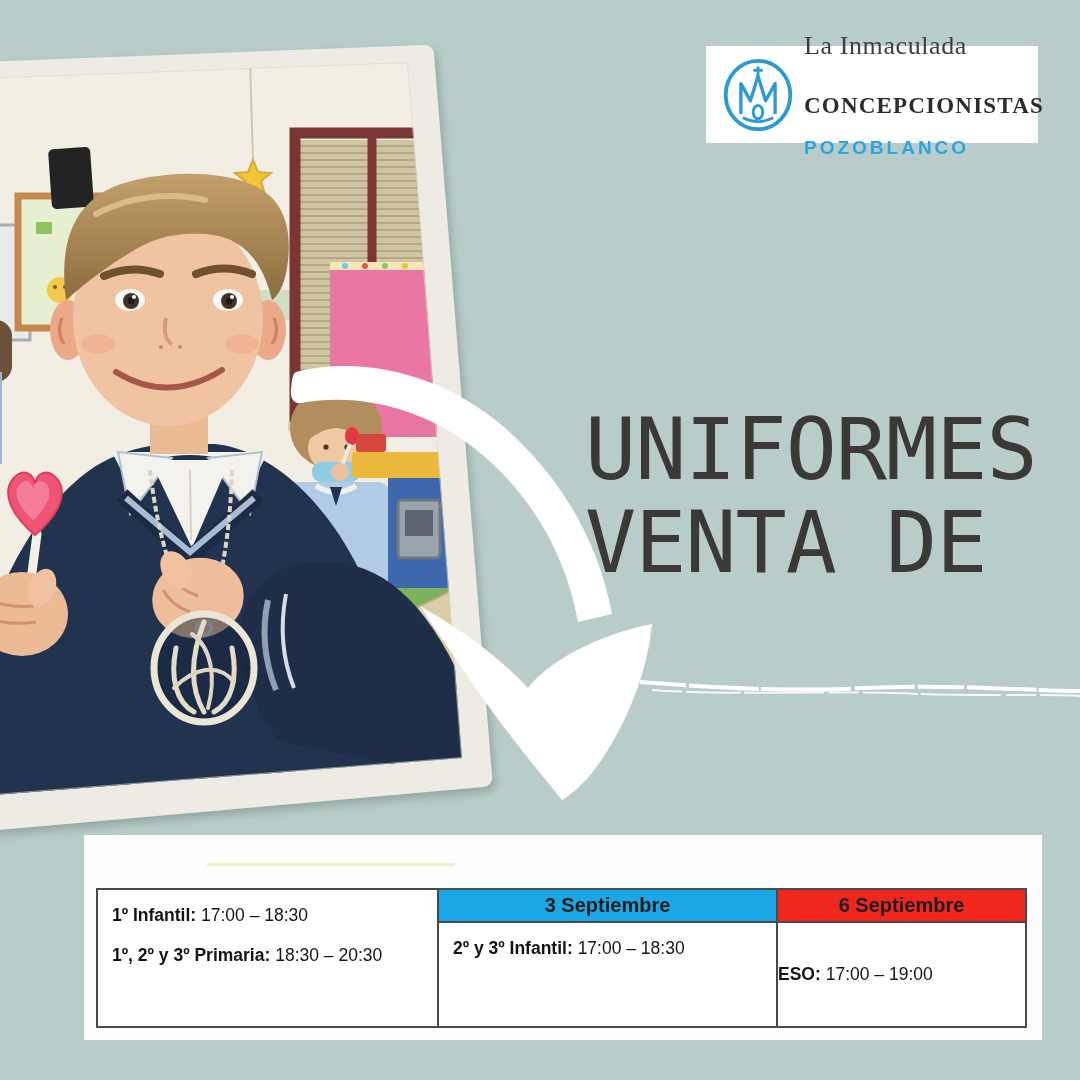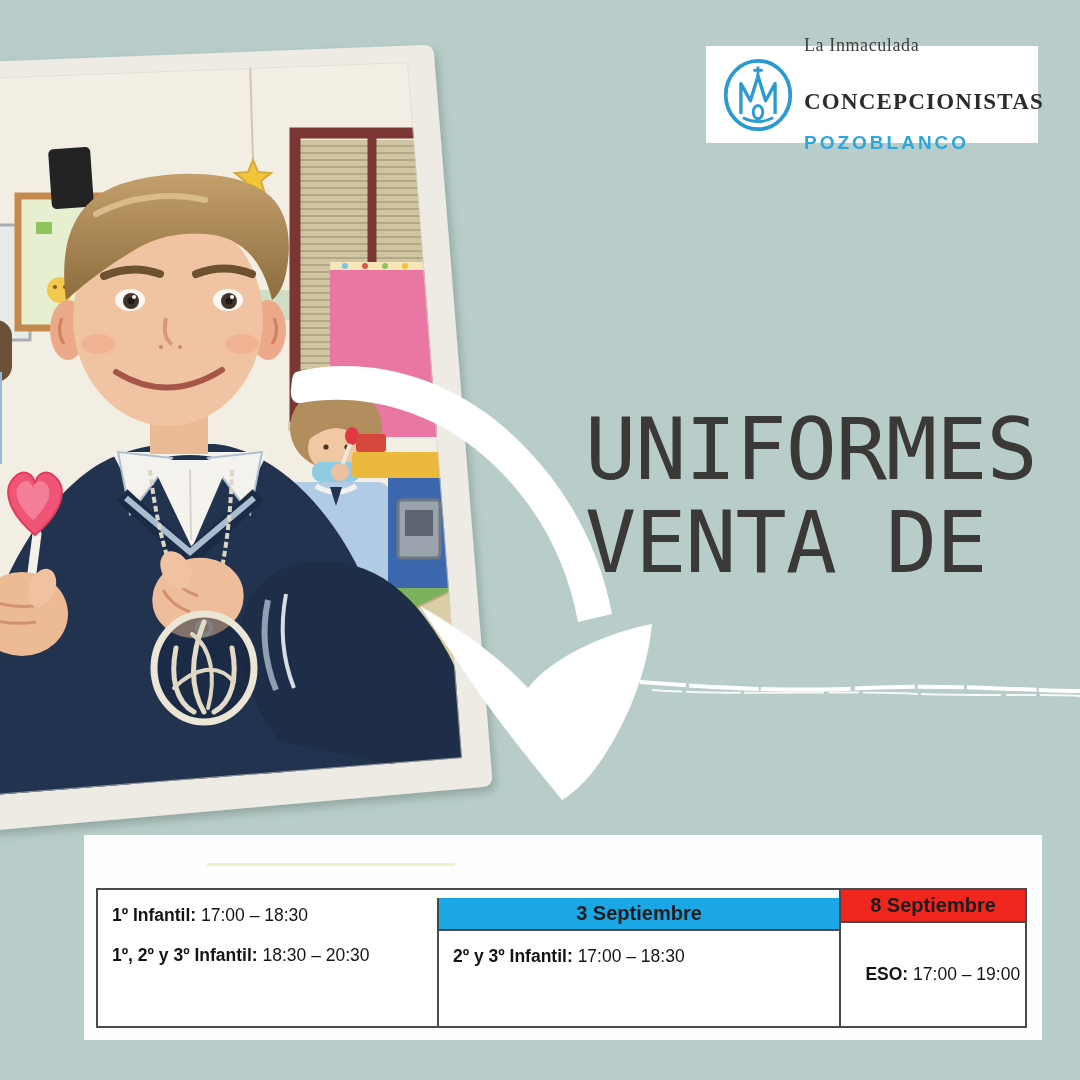--- a/index.html
+++ b/index.html
@@ -9,50 +9,50 @@
   }
   .art{position:absolute;left:0;top:0;width:1080px;height:1080px;}
 
   
   .logo-card{
     position:absolute;left:706px;top:46px;width:332px;height:97px;background:#ffffff;
     display:flex;align-items:center;box-sizing:border-box;padding-left:14px;
   }
   .logo-emblem{width:76px;height:78px;flex:0 0 auto;}
   .logo-text{margin-left:8px;display:flex;flex-direction:column;line-height:1.12;}
-  .logo-l1{font-family:"Liberation Serif",serif;font-size:18px;color:#3e3e3e;letter-spacing:.6px;}
+  .logo-l1{font-family:"Liberation Serif",serif;font-size:26px;color:#3e3e3e;letter-spacing:.6px;}
   .logo-l2{font-family:"Liberation Serif",serif;font-size:23px;font-weight:600;color:#2c2c2c;letter-spacing:1.2px;margin-top:33px;}
   .logo-l3{font-family:"Liberation Sans",sans-serif;font-size:19px;font-weight:bold;color:#2ba6de;letter-spacing:3px;margin-top:18px;}
 
   
   .title-block{
     position:absolute;left:585px;top:404px;
     font-family:"DejaVu Sans Mono",monospace;font-size:85px;line-height:1.09;
     color:#3a3937;white-space:nowrap;letter-spacing:-1px;
   }
 
   
   .schedule-panel{position:absolute;left:84px;top:835px;width:958px;height:205px;background:#fefefe;}
   .faint-line{position:absolute;left:123px;top:28px;width:248px;height:3px;background:#f1f1c9;}
   .schedule-table{
     position:absolute;left:12px;top:53px;width:931px;height:140px;box-sizing:border-box;
     display:flex;border:2px solid #4a4a4a;background:#ffffff;
   }
   .col{display:flex;flex-direction:column;box-sizing:border-box;}
-  .col-1{width:339px;} .col-2{width:402px;margin-top:8px;} .col-3{flex:1;}
+  .col-1{width:339px;} .col-2{width:339px;} .col-3{flex:1;}
   .col + .col{border-left:2px solid #4a4a4a;}
   .col-header{
     height:33px;flex:0 0 33px;display:flex;align-items:center;justify-content:center;
     font-weight:bold;font-size:20px;color:#1c1c1c;border-bottom:2px solid #4a4a4a;box-sizing:border-box;
   }
   .col-body{
     flex:1;display:flex;flex-direction:column;gap:19px;
     padding:15px 0 12px 14px;font-size:17.5px;color:#141414;
   }
-  .col-3 .col-body{align-items:flex-end;justify-content:center;padding:0;gap:0;}
+  .col-3 .col-body{align-items:flex-start;justify-content:center;padding:0;gap:0;}
   .row{white-space:nowrap;}
   .lbl{font-weight:bold;}
 </style>
 </head>
 <body>
 
 <div class="stage" style="background-color: rgb(184, 205, 201);">
 
   <svg class="art" viewBox="0 0 1080 1080" aria-hidden="true">
     <defs>
@@ -264,38 +264,38 @@
     <div class="faint-line"></div>
     <div class="schedule-table">
 
       <div class="col col-1">
         <div class="col-body">
           <div class="row">
             <span class="lbl">1º Infantil:</span>
             <span>17:00 – 18:30</span>
           </div>
           <div class="row">
-            <span class="lbl">1º, 2º y 3º Infantil:</span>
+            <span class="lbl">1º, 2º y 3º Primaria:</span>
             <span>18:30 – 20:30</span>
           </div>
         </div>
       </div>
 
       <div class="col col-2">
         <div class="col-header" style="background-color: rgb(27, 167, 229);">3 Septiembre</div>
         <div class="col-body">
           <div class="row">
             <span class="lbl">2º y 3º Infantil:</span>
             <span>17:00 – 18:30</span>
           </div>
         </div>
       </div>
 
       <div class="col col-3">
-        <div class="col-header" style="background-color: rgb(240, 38, 31);">8 Septiembre</div>
+        <div class="col-header" style="background-color: rgb(240, 38, 31);">6 Septiembre</div>
         <div class="col-body">
           <div class="row">
             <span class="lbl">ESO:</span>
             <span>17:00 – 19:00</span>&nbsp;
           </div>
         </div>
       </div>
 
     </div>
   </div>

